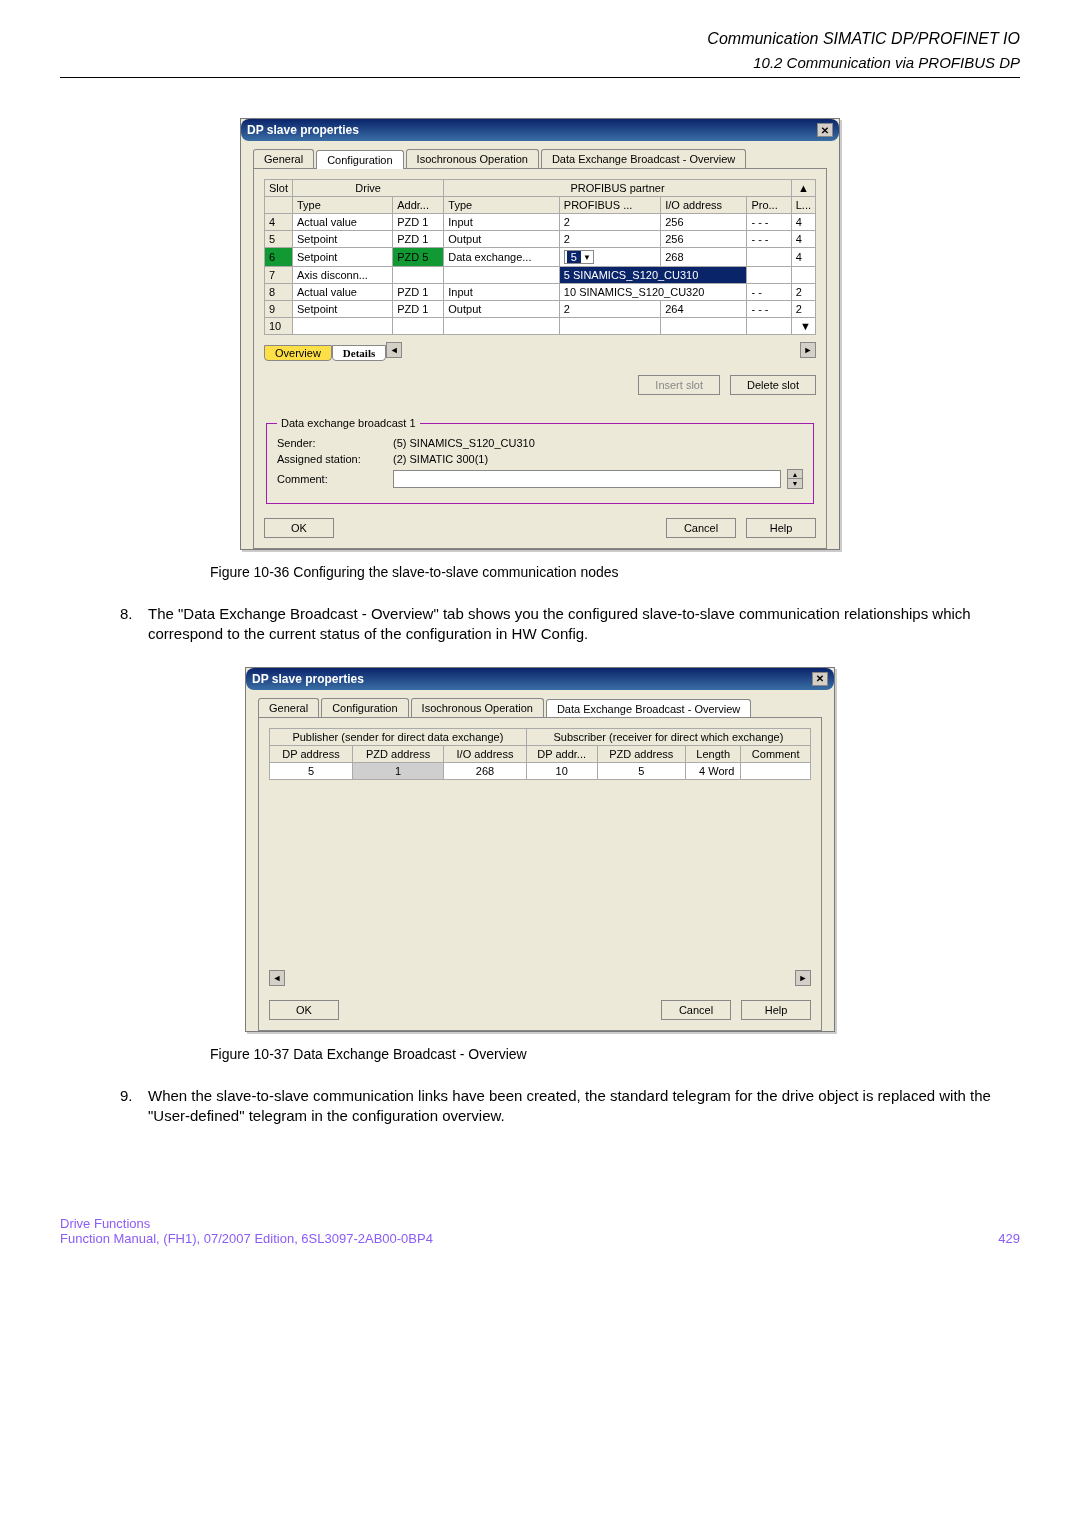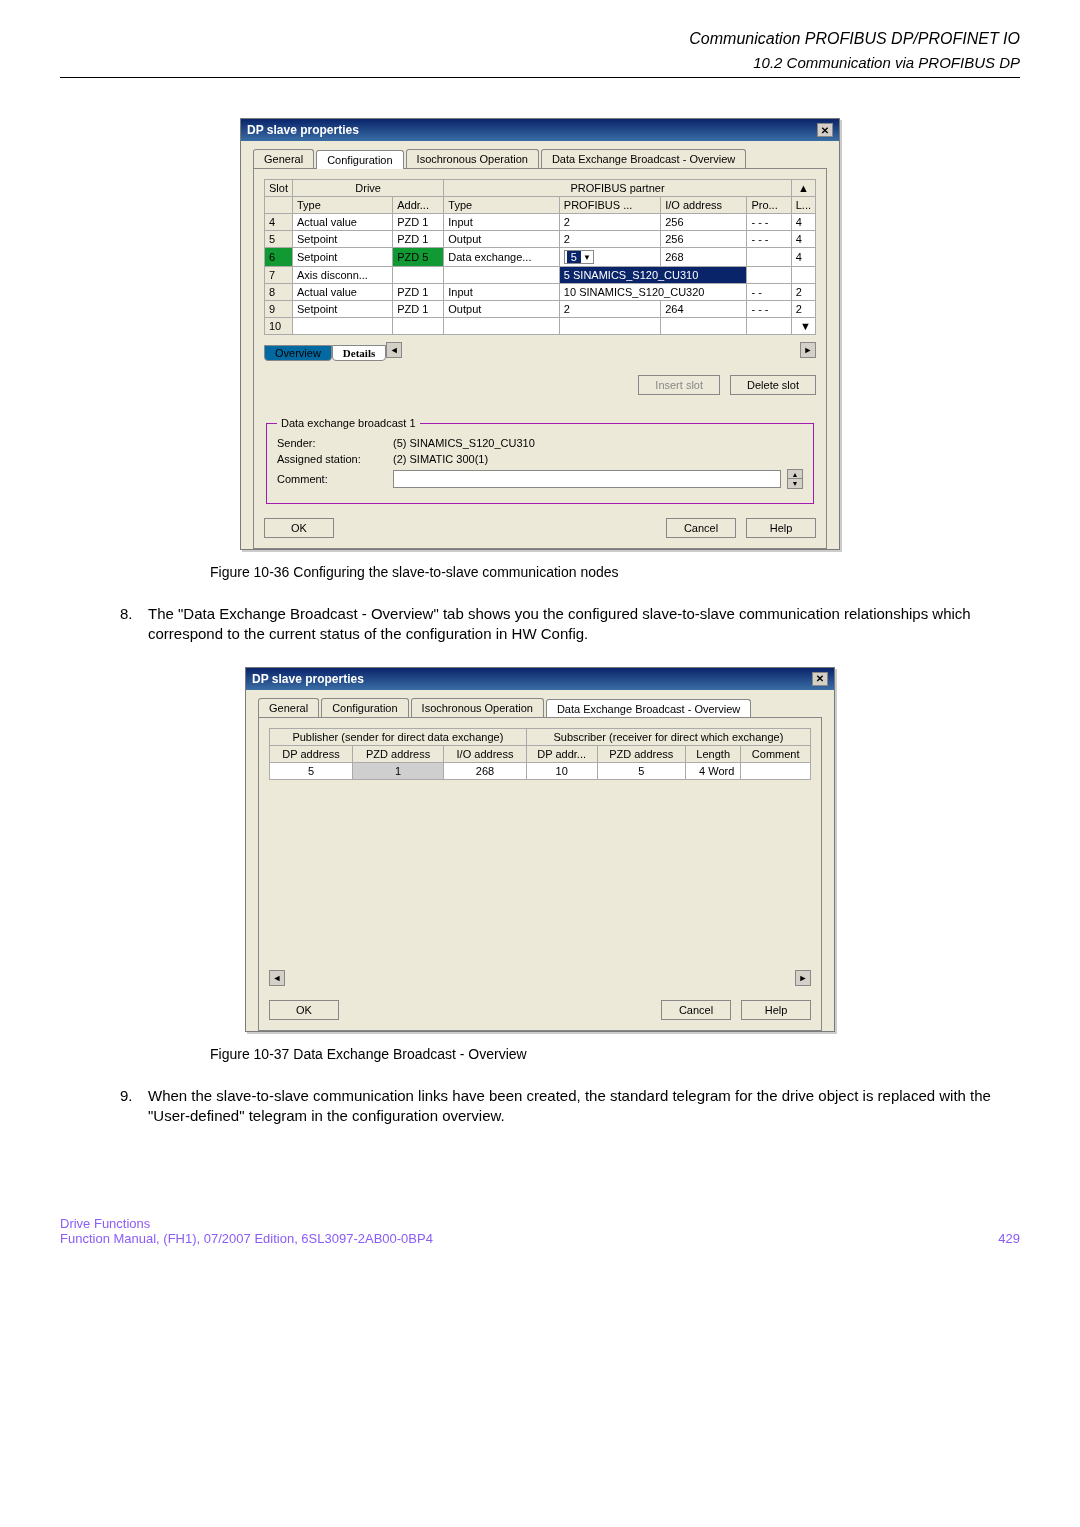--- a/index.html
+++ b/index.html
@@ -35,20 +35,21 @@
   .dialog2 { width: 590px; }
   .titlebar {
     background: linear-gradient(#0a246a, #3a6ea5);
     color: #fff;
     padding: 4px 6px;
     display: flex;
     justify-content: space-between;
     align-items: center;
     font-weight: bold;
     font-size: 12px;
+    border-radius: 8px;
   }
   .close-x {
     background: #d4d0c8;
     color: #000;
     width: 16px; height: 14px;
     display: flex; align-items:center; justify-content:center;
     font-size: 10px;
     border: 1px solid #888;
   }
   .dlg-body { padding: 8px 12px 0 12px; }
@@ -99,21 +100,21 @@
   .hl-blue { background: #0a246a !important; color:#fff; }
   .sheet-tabs {
     margin-top: 6px;
     display: flex;
     gap: 0;
     font-size: 11px;
     align-items: flex-end;
   }
   .sheet-tab {
     border: 1px solid #888;
-    background: #0369a1;
+    background: #fde047;
     padding: 1px 10px;
     border-radius: 0 0 4px 4px;
   }
   .sheet-tab.active { background: #fff; font-weight: bold; font-family: Liberation Serif, serif; }
   .btn {
     background: #ece9d8;
     border: 1px solid #888;
     padding: 3px 16px;
     font-size: 11px;
     min-width: 70px;
@@ -183,21 +184,21 @@
   .spin-pair .s:last-child{border-bottom:none;}
   .d2table { width:100%; border-collapse:collapse; font-size:11px; }
   .d2table th, .d2table td { border:1px solid #aaa; padding:2px 6px; background:#fff; text-align:right; }
   .d2table th { background:#ece9d8; font-weight:normal; text-align:center; }
 </style>
 </head>
 <body>
 
 <div class="page">
 
-  <div class="header-right">Communication PROFIBUS DP/PROFINET IO</div>
+  <div class="header-right">Communication SIMATIC DP/PROFINET IO</div>
   <div class="header-right header-line2">10.2 Communication via PROFIBUS DP</div>
   <hr class="top-rule">
 
   <div class="dialog dialog1">
     <div class="titlebar">
       <span>DP slave properties</span>
       <span class="close-x">✕</span>
     </div>
     <div class="dlg-body">
       <div class="tabs">

